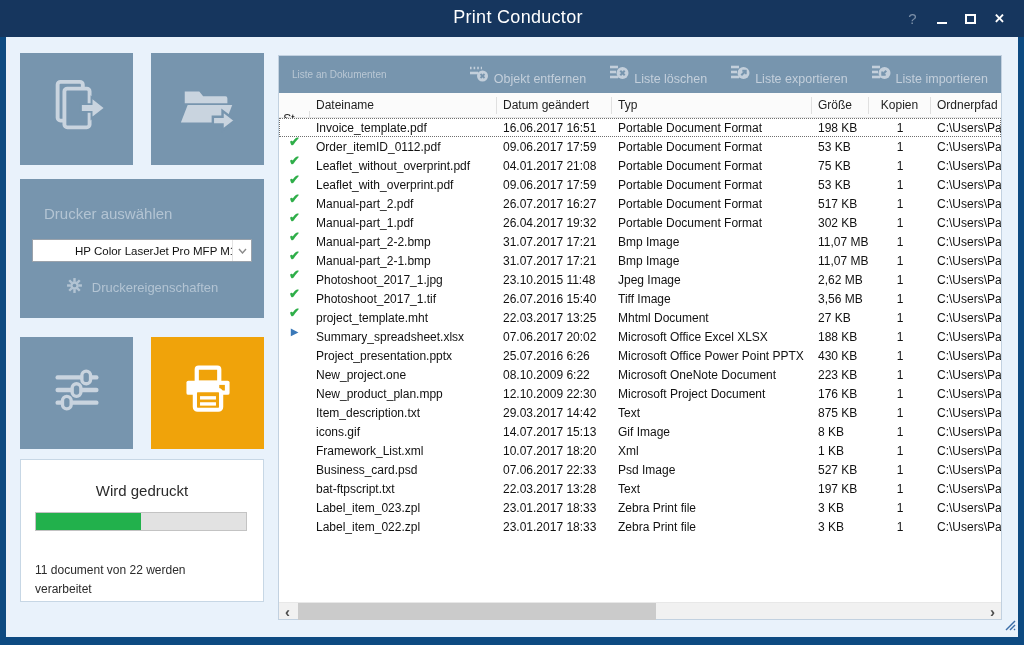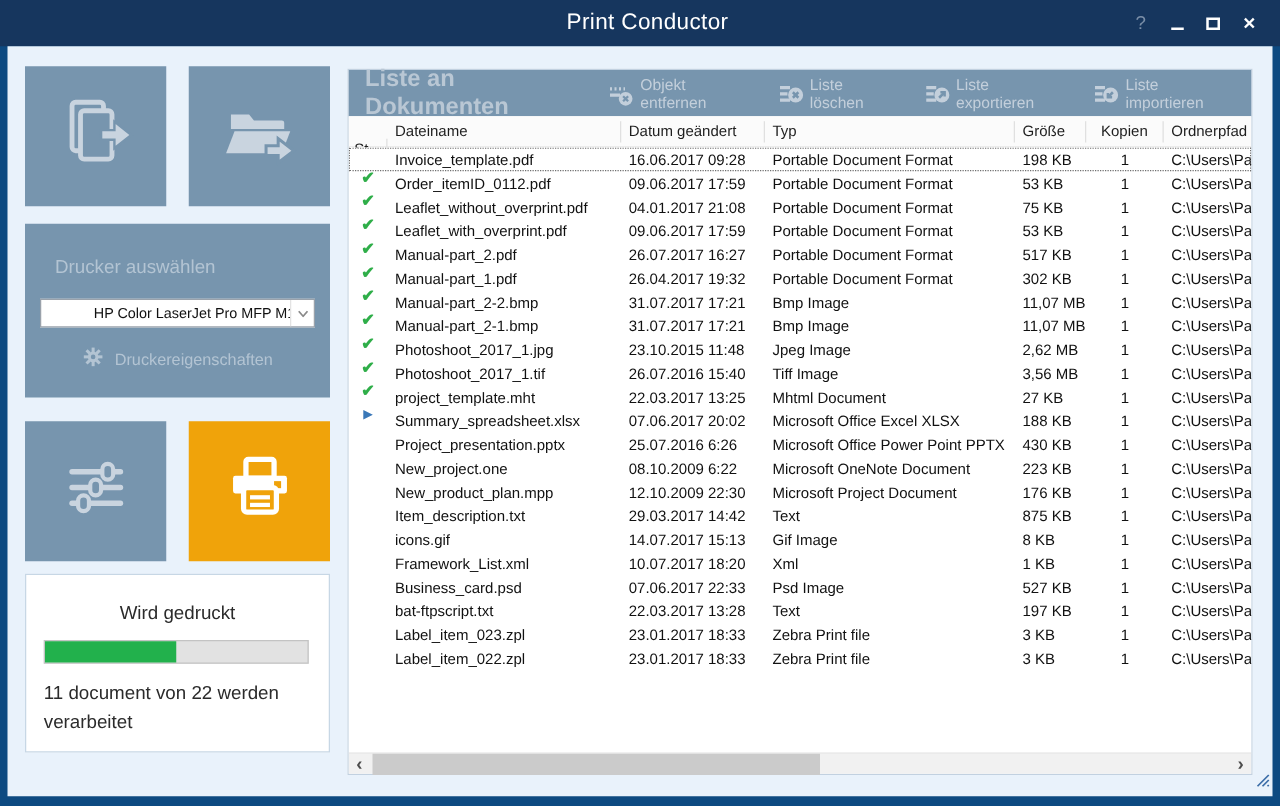--- a/index.html
+++ b/index.html
@@ -69,33 +69,33 @@
   
   .progress-panel {
     position:absolute; left:14px; top:422px; width:244px; height:143px;
     background:#ffffff; border:1px solid #c7d7e5; padding:14px;
   }
   .progress-panel .wtitle { color:#2b2b2b; font-size:15px; font-weight:300; margin-top:8px;text-align:center; }
   .progress-track {
     margin-top:13px; width:212px; height:19px; background:#e2e2e2; border:1px solid #c3c3c3;
   }
   .progress-fill { height:100%; background:#22b14c; }
-  .progress-status { margin-top:12px; font-size:15px; color:#2b2b2b; line-height:1.55; }
+  .progress-status { margin-top:30px; font-size:12px; color:#2b2b2b; line-height:1.55; }
 
   
   .main-panel {
     position:absolute; left:272px; top:18px; width:724px; height:565px;
     background:#ffffff; border:1px solid #c2d1e0;
     display:flex; flex-direction:column;
   }
   .doc-toolbar {
     height:37px; flex:none; background:#7795ae;
     display:flex; align-items:center; padding:0 13px; gap:10px;
   }
-  .doc-toolbar .ttitle { color:#b9c7d4; font-size:19px; font-weight:700; }
+  .doc-toolbar .ttitle { color:#b9c7d4; font-size:10px; font-weight:400; }
   .tool-buttons { margin-left:auto; display:flex; align-items:center; gap:23px; }
   .tool-btn { display:flex; align-items:flex-end; gap:5px; color:#c3cfdb; font-size:12.5px; font-weight:300; cursor:default; }
 
   
   .table-header {
     height:25px; flex:none; background:#fbfbfb; border-bottom:1px solid #e6e6e6;
     display:flex; align-items:center; font-size:12px; color:#1e1e1e;
   }
   .hc { height:17px; line-height:17px; border-right:1px solid #e0e0e0; }
   .hc:last-child { border-right:none; }
@@ -338,21 +338,21 @@
         <span class="hc col-typ">Typ</span>
         <span class="hc col-size">Größe</span>
         <span class="hc col-cop">Kopien</span>
         <span class="hc col-path">Ordnerpfad</span>
       </div>
 
       <div class="table-body">
           <div class="row focused">
     <span class="c col-st st done">✔</span>
     <span class="c col-name">Invoice_template.pdf</span>
-    <span class="c col-date">16.06.2017 09:28</span>
+    <span class="c col-date">16.06.2017 16:51</span>
     <span class="c col-typ">Portable Document Format</span>
     <span class="c col-size">198 KB</span>
     <span class="c col-cop">1</span>
     <span class="c col-path">C:\Users\Pav</span>
   </div>
           <div class="row">
     <span class="c col-st st done">✔</span>
     <span class="c col-name">Order_itemID_0112.pdf</span>
     <span class="c col-date">09.06.2017 17:59</span>
     <span class="c col-typ">Portable Document Format</span>

